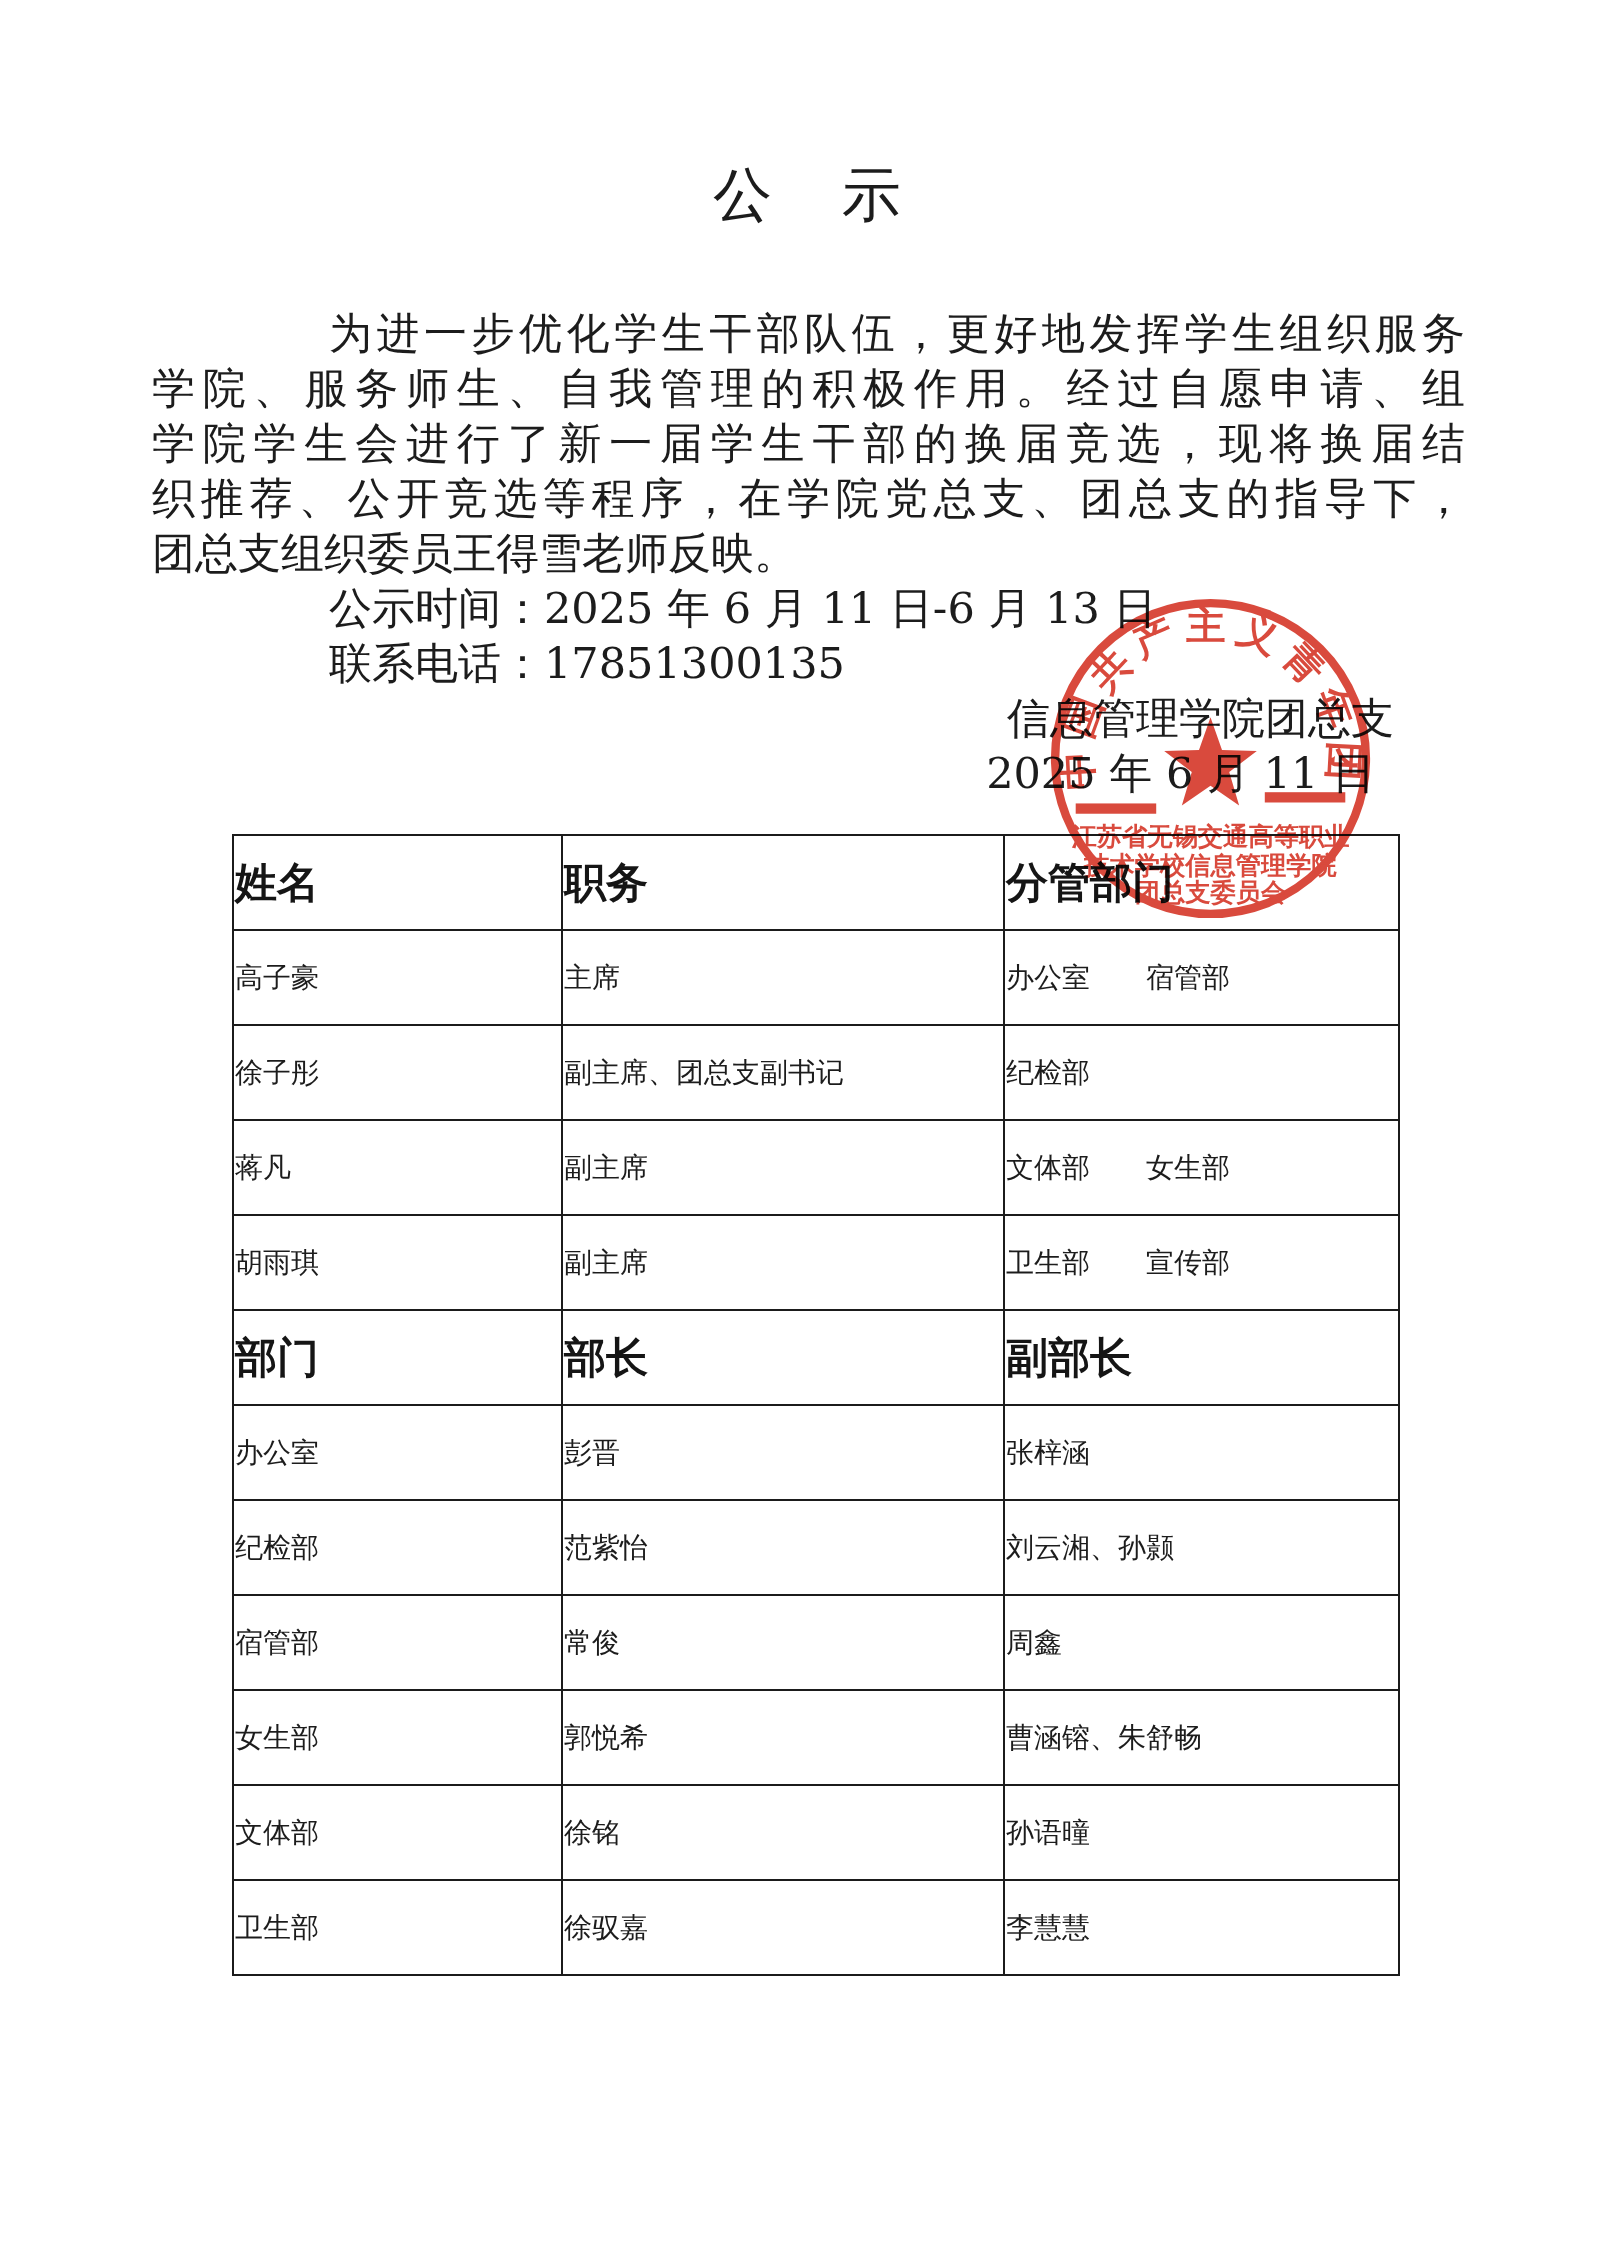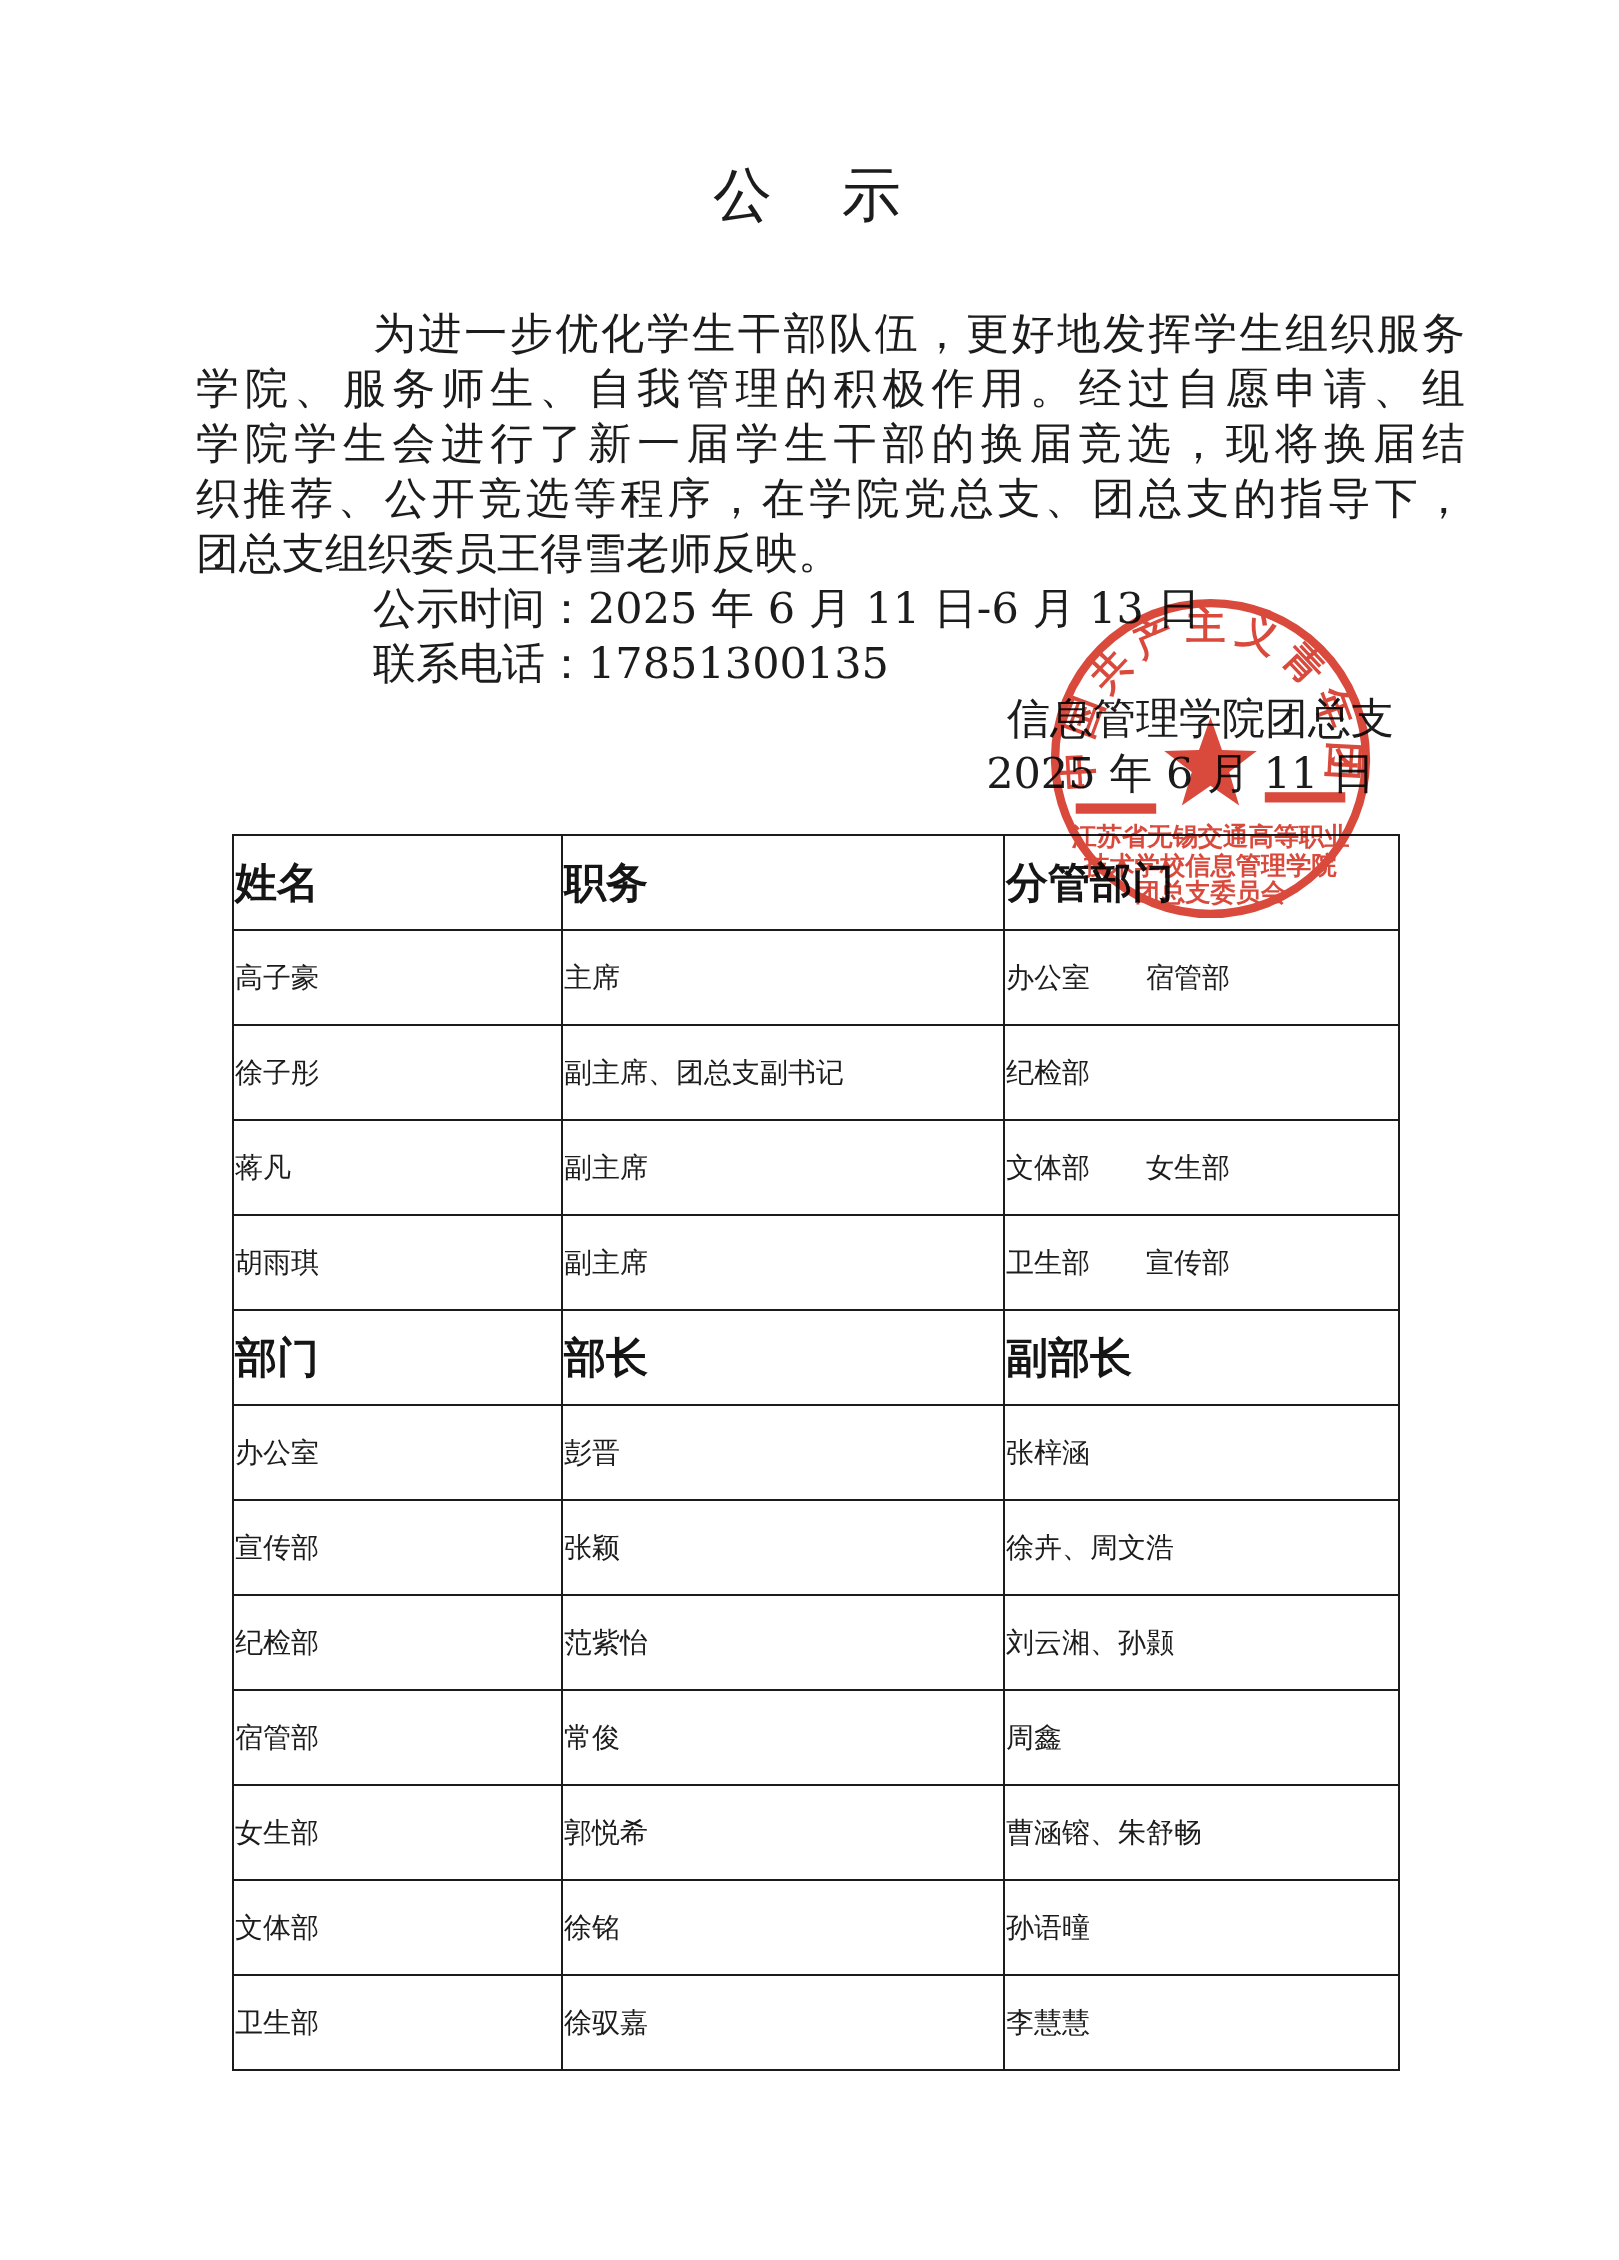--- a/index.html
+++ b/index.html
@@ -14,21 +14,21 @@
   }
   .title {
     position:absolute; top:156px; left:0; width:100%;
     margin:0; text-align:center;
     font-size:59px; font-weight:normal; letter-spacing:5.4px;
   }
   .body-block {
     position:absolute; top:306px; left:152px; width:1313px;
     font-size:43px;
   }
-  .line { height:55px; line-height:55px; white-space:nowrap;margin-left:44px; }
+  .line { height:55px; line-height:55px; white-space:nowrap; }
   .jline {
     white-space:normal; overflow:hidden;
     text-align:justify; text-align-last:justify;
   }
   .ind  { text-indent:177px; }
   .sig     { text-align:right; padding-right:71px;  white-space:nowrap; }
   .sigdate { text-align:right; padding-right:90px; white-space:nowrap; }
 
   .roster {
     position:absolute; top:834px; left:232px; width:1167px;
@@ -114,25 +114,20 @@
       <th>部门</th>
       <th>部长</th>
       <th>副部长</th>
     </tr>
     <tr>
       <td>办公室</td>
       <td>彭晋</td>
       <td>张梓涵</td>
     </tr>
     <tr>
-      <td>宣传部</td>
-      <td>张颖</td>
-      <td>徐卉、周文浩</td>
-    </tr>
-    <tr>
       <td>纪检部</td>
       <td>范紫怡</td>
       <td>刘云湘、孙颢</td>
     </tr>
     <tr>
       <td>宿管部</td>
       <td>常俊</td>
       <td>周鑫</td>
     </tr>
     <tr>

